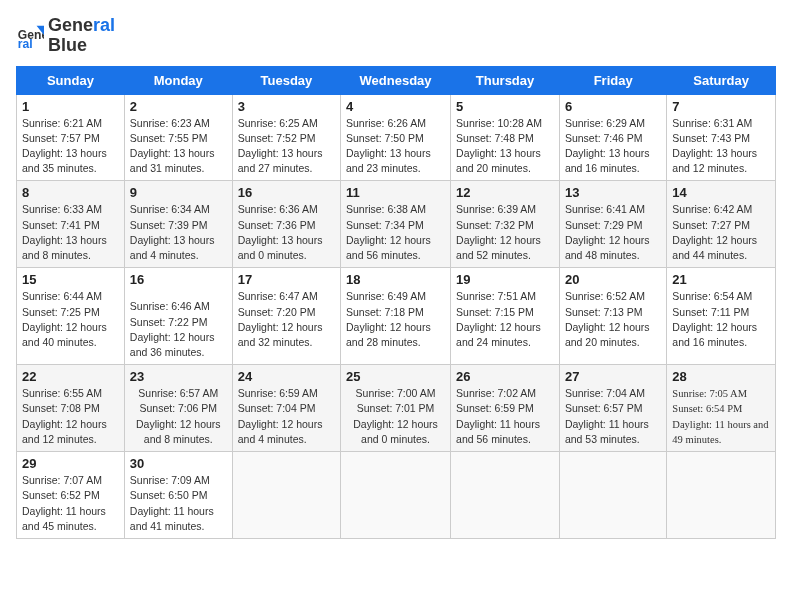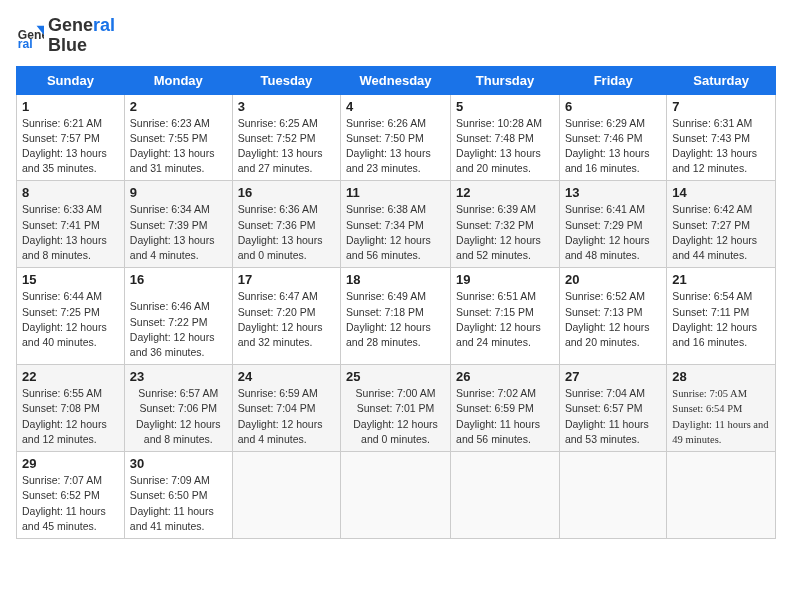--- a/index.html
+++ b/index.html
@@ -222,21 +222,21 @@
 Daylight: 12 hours and 32 minutes.</div>
         </td>
         <td>
           <span class="day-num">18</span>
           <div class="day-info" style="white-space: pre-line;">Sunrise: 6:49 AM
 Sunset: 7:18 PM
 Daylight: 12 hours and 28 minutes.</div>
         </td>
         <td>
           <span class="day-num">19</span>
-          <div class="day-info" style="white-space: pre-line;">Sunrise: 6:51 AM
+          <div class="day-info" style="white-space: pre-line;">Sunrise: 7:51 AM
 Sunset: 7:15 PM
 Daylight: 12 hours and 24 minutes.</div>
         </td>
         <td>
           <span class="day-num">20</span>
           <div class="day-info" style="white-space: pre-line;">Sunrise: 6:52 AM
 Sunset: 7:13 PM
 Daylight: 12 hours and 20 minutes.</div>
         </td>
         <td>

